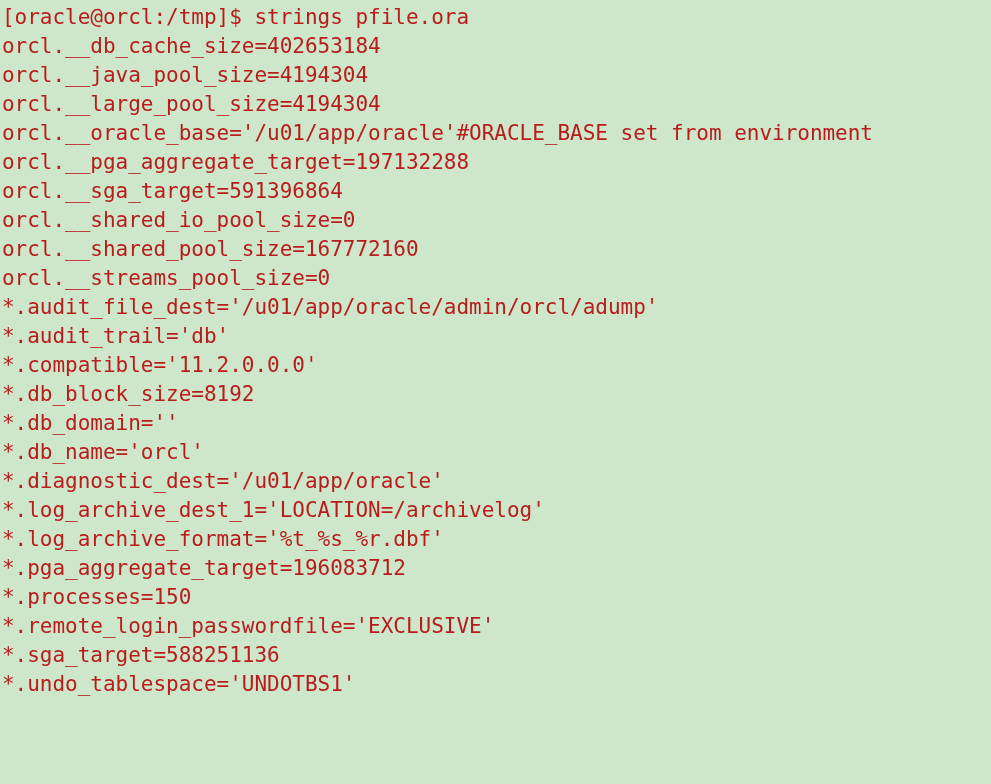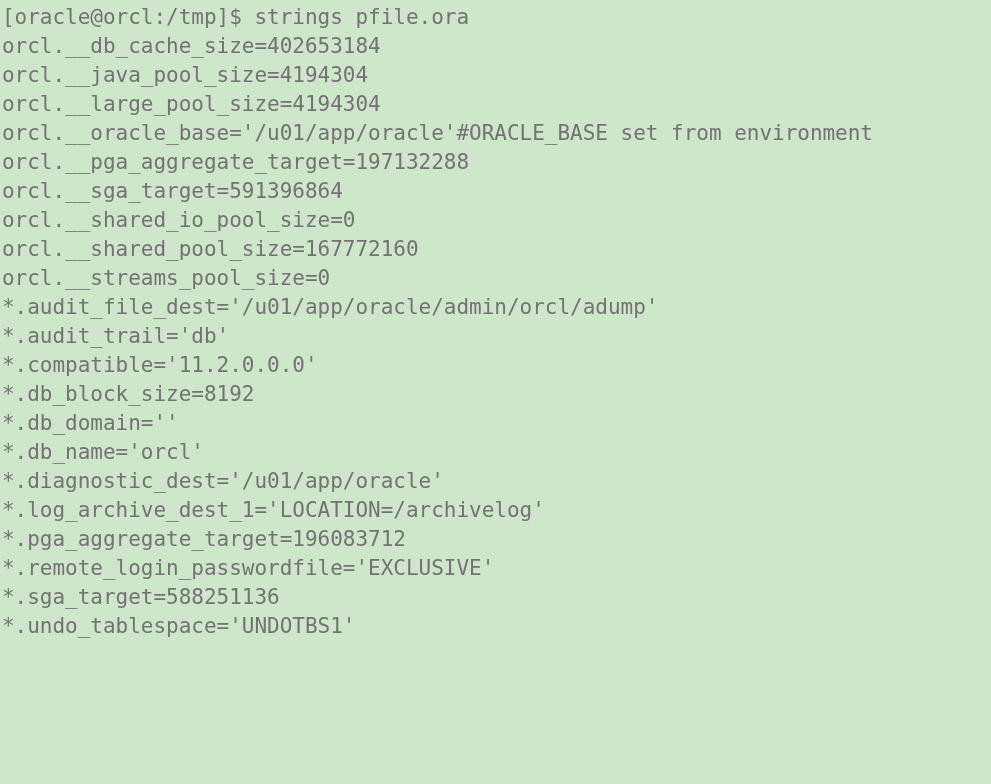--- a/index.html
+++ b/index.html
@@ -24,21 +24,21 @@
     position: absolute;
     left: 0;
     top: -26px;
     width: 991px;
   }
   .line {
     font-family: "DejaVu Sans Mono", monospace;
     font-size: 21px;
     line-height: 29px;
     height: 29px;
-    color: #737373;
+    color: #b91c1c;
     white-space: pre;
     padding-left: 2px;
     letter-spacing: -0.02px;
   }
   .line.clipped-top {
     color: #1a1a1a;
   }
 </style>
 </head>
 <body>
@@ -57,18 +57,20 @@
     <div class="line">orcl.__shared_pool_size=167772160</div>
     <div class="line">orcl.__streams_pool_size=0</div>
     <div class="line">*.audit_file_dest='/u01/app/oracle/admin/orcl/adump'</div>
     <div class="line">*.audit_trail='db'</div>
     <div class="line">*.compatible='11.2.0.0.0'</div>
     <div class="line">*.db_block_size=8192</div>
     <div class="line">*.db_domain=''</div>
     <div class="line">*.db_name='orcl'</div>
     <div class="line">*.diagnostic_dest='/u01/app/oracle'</div>
     <div class="line">*.log_archive_dest_1='LOCATION=/archivelog'</div>
+    <div class="line">*.log_archive_format='%t_%s_%r.dbf'</div>
     <div class="line">*.pga_aggregate_target=196083712</div>
+    <div class="line">*.processes=150</div>
     <div class="line">*.remote_login_passwordfile='EXCLUSIVE'</div>
     <div class="line">*.sga_target=588251136</div>
     <div class="line">*.undo_tablespace='UNDOTBS1'</div>
   </div>
 </div>
 
 </body></html>

